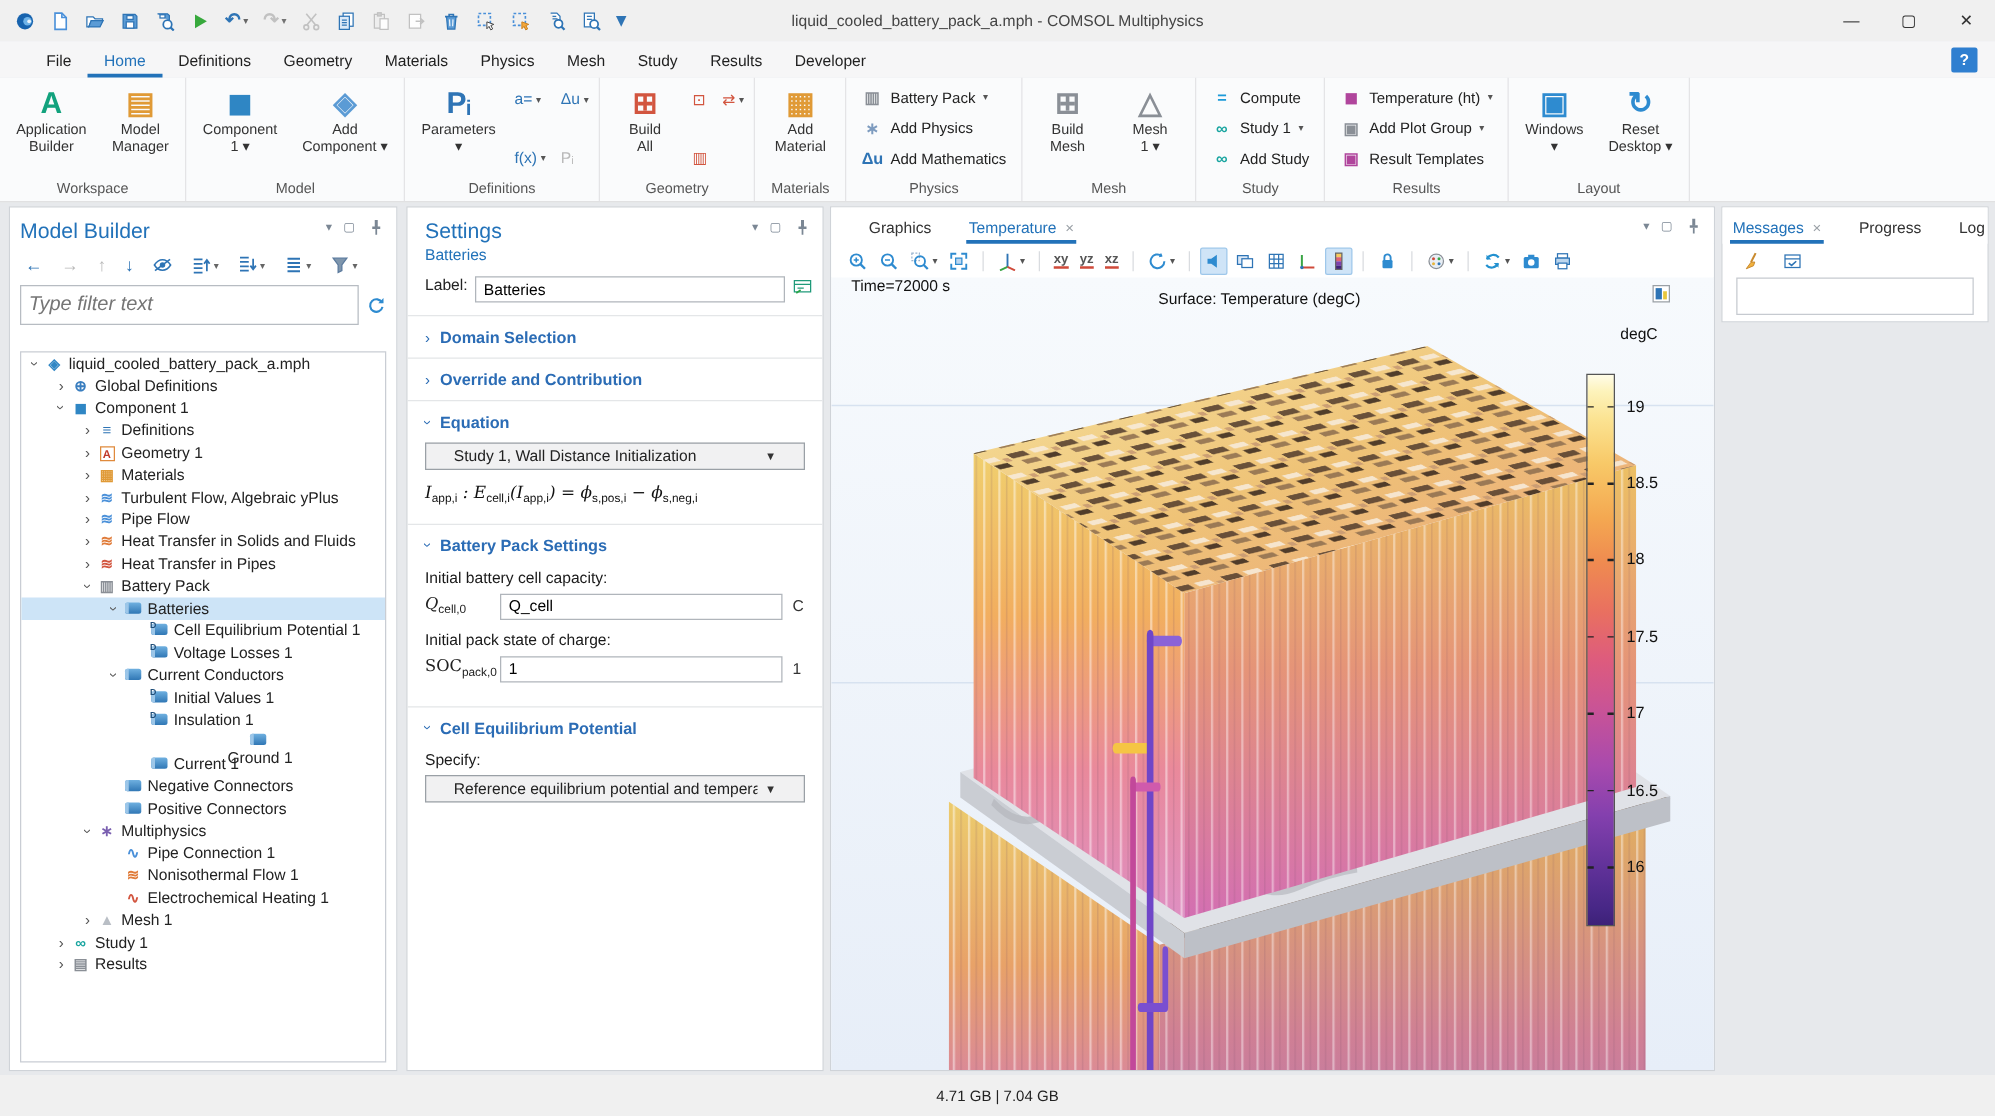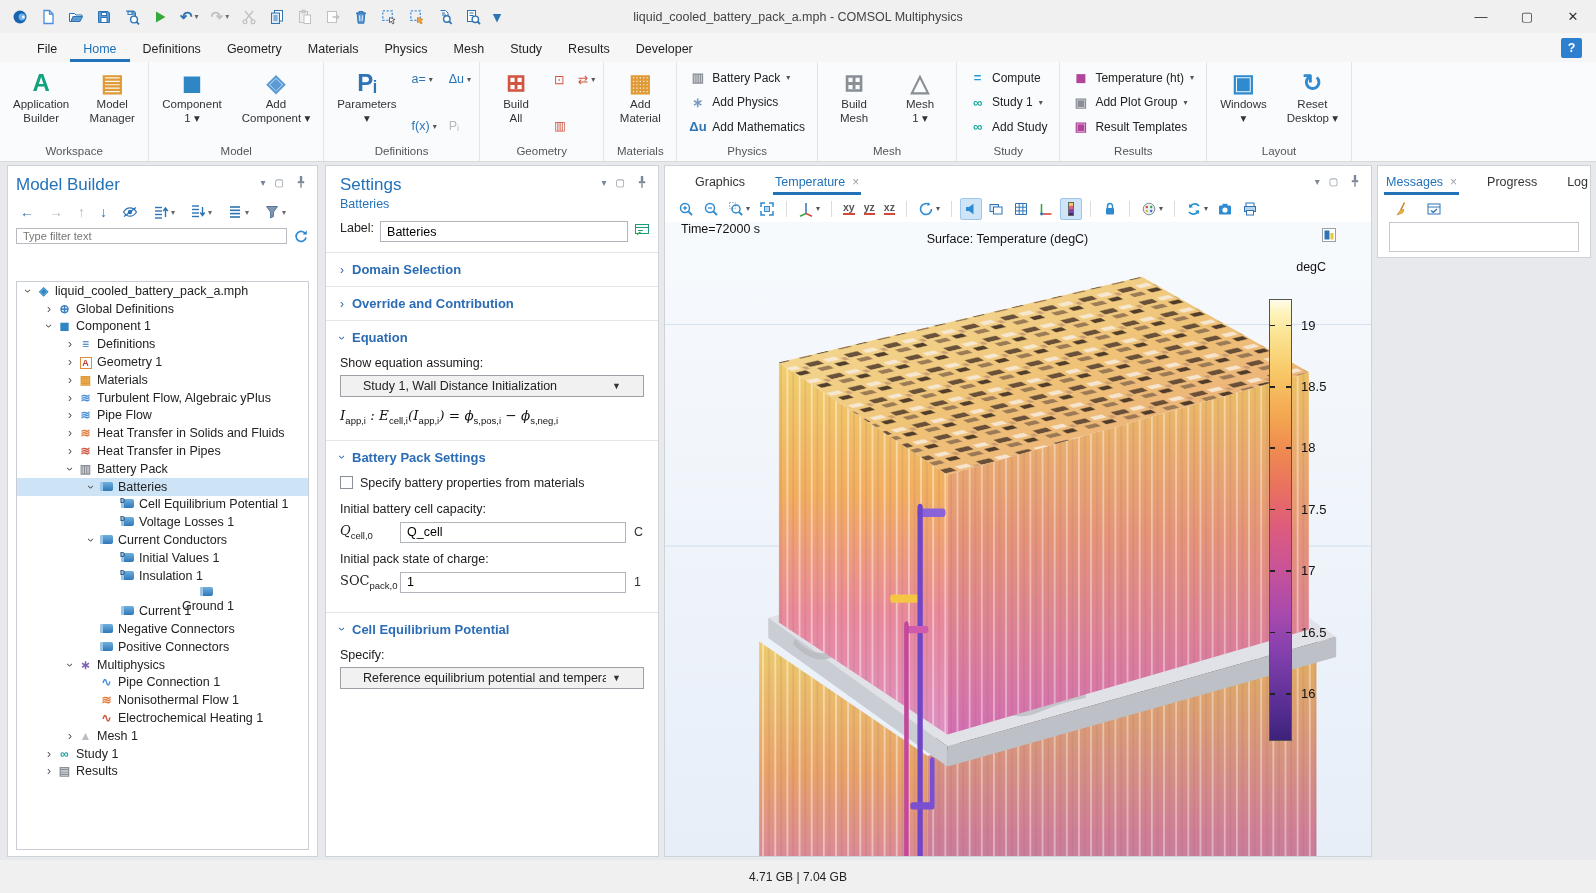--- a/index.html
+++ b/index.html
@@ -55,22 +55,22 @@
   #messages-panel { height:93px; }
 
   .panel-hdr-icons { position:absolute; right:8px; top:8px; display:flex; gap:9px; align-items:center; color:#7b8794; }
   .panel-hdr-icons .g { font-size:10px; }
 
   
   .mb-title { color:#2272b9; font-size:17px; padding:9px 0 2px 8px; }
   .mb-toolbar { display:flex; align-items:center; gap:7px; padding:4px 8px 5px; }
   .mb-tb-glyph { font-size:14px; font-weight:bold; line-height:16px; }
   .mb-filter-row { display:flex; align-items:center; gap:6px; padding:0 8px 6px; }
-  .mb-filter { flex:1; height:16px; border:1px solid #b7bcc2; padding:0 6px; font-size:11px;
-               font-family:"Liberation Sans",sans-serif; color:#8a8f96; background:#fff; }
+  .mb-filter { flex:1; height:32px; border:1px solid #b7bcc2; padding:0 6px; font-size:16px;
+               font-family:"Liberation Sans",sans-serif; color:#8a8f96; background:#fff;font-style:italic; }
   .tree-box { position:absolute; left:8px; right:8px; top:115px; bottom:6px; border:1px solid #c9cdd4; overflow:hidden; background:#fff; }
   .tree-row { display:flex; align-items:center; height:17.8px; white-space:nowrap; }
   .tree-row.selected { background:#cde4f7; }
   .tree-chev { width:14px; flex:none; text-align:center; color:#555; font-size:12px; }
   .tree-chev.open { transform:rotate(90deg); }
   .tree-ic { width:17px; flex:none; text-align:center; font-size:12px; font-weight:bold; position:relative; line-height:14px; }
   .tree-lab { padding-left:3px; font-size:12.5px; }
   .batt-chip { display:inline-block; width:13px; height:9px; background:linear-gradient(#6fb0e0,#3077b5); border-radius:2px; position:relative; top:0px; }
   .batt-chip:before { content:""; position:absolute; left:0; top:0; bottom:0; width:3px; background:#9cc6e8; border-radius:2px 0 0 2px; }
   .batt-d { position:absolute; top:-5px; left:-1px; font-size:7px; font-weight:bold; color:#1f4e79; }
@@ -742,39 +742,34 @@
         <span>Override and Contribution</span>
       </div>
     </div>
 
     <div class="sec">
       <div class="sec-hdr">
         <span class="sec-chev open">›</span>
         <span>Equation</span>
       </div>
       <div class="sec-body">
-        <div class="caption">Show equation assuming:</div>
         <div class="dropdown">
           <span class="txt">Study 1, Wall Distance Initialization</span>
           <span class="car">▼</span>
         </div>
         <div class="formula" id="formula"><span class="mi">I</span><sub>app,i</sub><span class="mi"> :   </span><span class="mi">E</span><sub>cell,i</sub><span class="mi">(</span><span class="mi">I</span><sub>app,i</sub><span class="mi">) = </span><span class="mi">ϕ</span><sub>s,pos,i</sub><span class="mi"> − </span><span class="mi">ϕ</span><sub>s,neg,i</sub></div>
       </div>
     </div>
 
     <div class="sec">
       <div class="sec-hdr">
         <span class="sec-chev open">›</span>
         <span>Battery Pack Settings</span>
       </div>
       <div class="sec-body">
-        <div class="chk-row">
-          <span class="chk"></span>
-          <span>Specify battery properties from materials</span>
-        </div>
         <div class="caption">Initial battery cell capacity:</div>
         <div class="field-row">
           <span class="msym" id="cap-sym"><span class="mi">Q</span><sub>cell,0</sub></span>
           <input value="Q_cell" style="">
           <span class="unit">C</span>
         </div>
         <div class="caption">Initial pack state of charge:</div>
         <div class="field-row">
           <span class="msym" id="soc-sym"><span class="mu">SOC</span><sub>pack,0</sub></span>
           <input value="1" style="">

